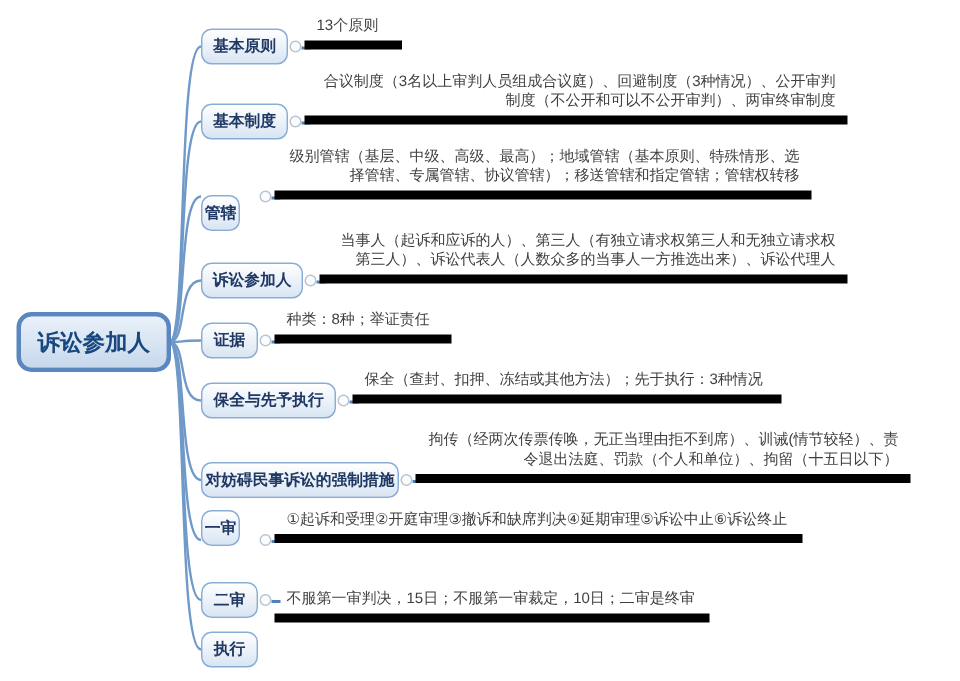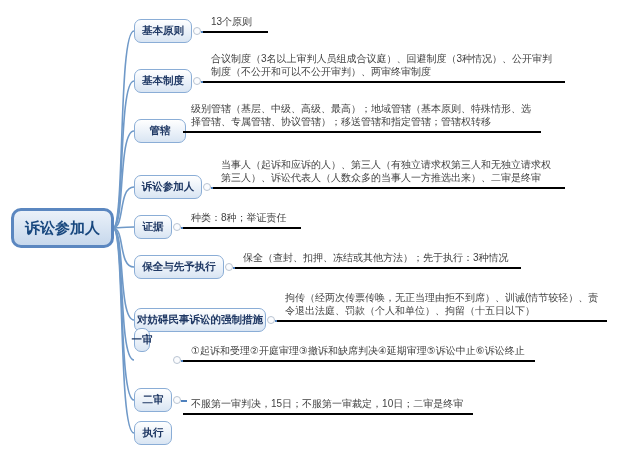--- a/index.html
+++ b/index.html
@@ -19,34 +19,34 @@
   
   .node{
     position:absolute;left:134px;height:24px;box-sizing:border-box;
     border:1.5px solid #8aadd6;border-radius:7px;
     background:linear-gradient(#ffffff,#d9e5f3);
     display:flex;align-items:center;justify-content:center;
     font-size:10.5px;color:#1f3864;z-index:2;white-space:nowrap;font-weight:bold;
   }
   .b0{top:19px;width:58px}
   .b1{top:69px;width:58px}
-  .b2{top:119px;width:52px}
+  .b2{top:130px;width:26px}
   .b3{top:175px;width:68px}
   .b4{top:215px;width:38px}
   .b5{top:255px;width:90px}
   .b6{top:308px;width:132px}
-  .b7{top:328px;width:16px}
+  .b7{top:340px;width:26px}
   .b8{top:388px;width:38px}
   .b9{top:421px;width:38px}
 
   
   .detail{
     position:absolute;z-index:2;font-size:10px;line-height:13px;color:#3f3f3f;
-    border-bottom:2px solid #000000;box-sizing:border-box;
-    padding:0 8px 3px 8px;text-align:left;
+    border-bottom:6px solid #000000;box-sizing:border-box;
+    padding:0 8px 3px 8px;text-align:right;
   }
   .single{white-space:nowrap;}
   .c0{left:203px;bottom:421px;padding-right:16px}
   .c1{left:203px;bottom:371px;width:362px}
   .c2{left:183px;bottom:321px;width:358px}
   .c3{left:213px;bottom:265px;width:352px}
   .c4{left:183px;bottom:225px;padding-right:14px}
   .c5{left:235px;bottom:185px;padding-right:12px}
   .c6{left:277px;bottom:132px;width:330px}
   .c7{left:183px;bottom:92px;padding-right:10px}
@@ -106,20 +106,20 @@
   <div class="node b4">证据</div>
   <div class="node b6">对妨碍民事诉讼的强制措施</div>
   <div class="node b5">保全与先予执行</div>
   <div class="node b7">一审</div>
   <div class="node b8">二审</div>
   <div class="node b9">执行</div>
 
   <div class="detail c0 single">13个原则</div>
   <div class="detail c1">合议制度（3名以上审判人员组成合议庭）、回避制度（3种情况）、公开审判制度（不公开和可以不公开审判）、两审终审制度</div>
   <div class="detail c2">级别管辖（基层、中级、高级、最高）；地域管辖（基本原则、特殊情形、选择管辖、专属管辖、协议管辖）；移送管辖和指定管辖；管辖权转移</div>
-  <div class="detail c3">当事人（起诉和应诉的人）、第三人（有独立请求权第三人和无独立请求权第三人）、诉讼代表人（人数众多的当事人一方推选出来）、二审是终审</div>
+  <div class="detail c3">当事人（起诉和应诉的人）、第三人（有独立请求权第三人和无独立请求权第三人）、诉讼代表人（人数众多的当事人一方推选出来）、诉讼代理人</div>
   <div class="detail c4 single">种类：8种；举证责任</div>
   <div class="detail c5 single">保全（查封、扣押、冻结或其他方法）；先于执行：3种情况</div>
   <div class="detail c6">拘传（经两次传票传唤，无正当理由拒不到席）、训诫(情节较轻）、责令退出法庭、罚款（个人和单位）、拘留（十五日以下）</div>
   <div class="detail c7 single">①起诉和受理②开庭审理③撤诉和缺席判决④延期审理⑤诉讼中止⑥诉讼终止</div>
   <div class="detail c8 single">不服第一审判决，15日；不服第一审裁定，10日；二审是终审</div>
 
 </div>
 
 </body></html>

